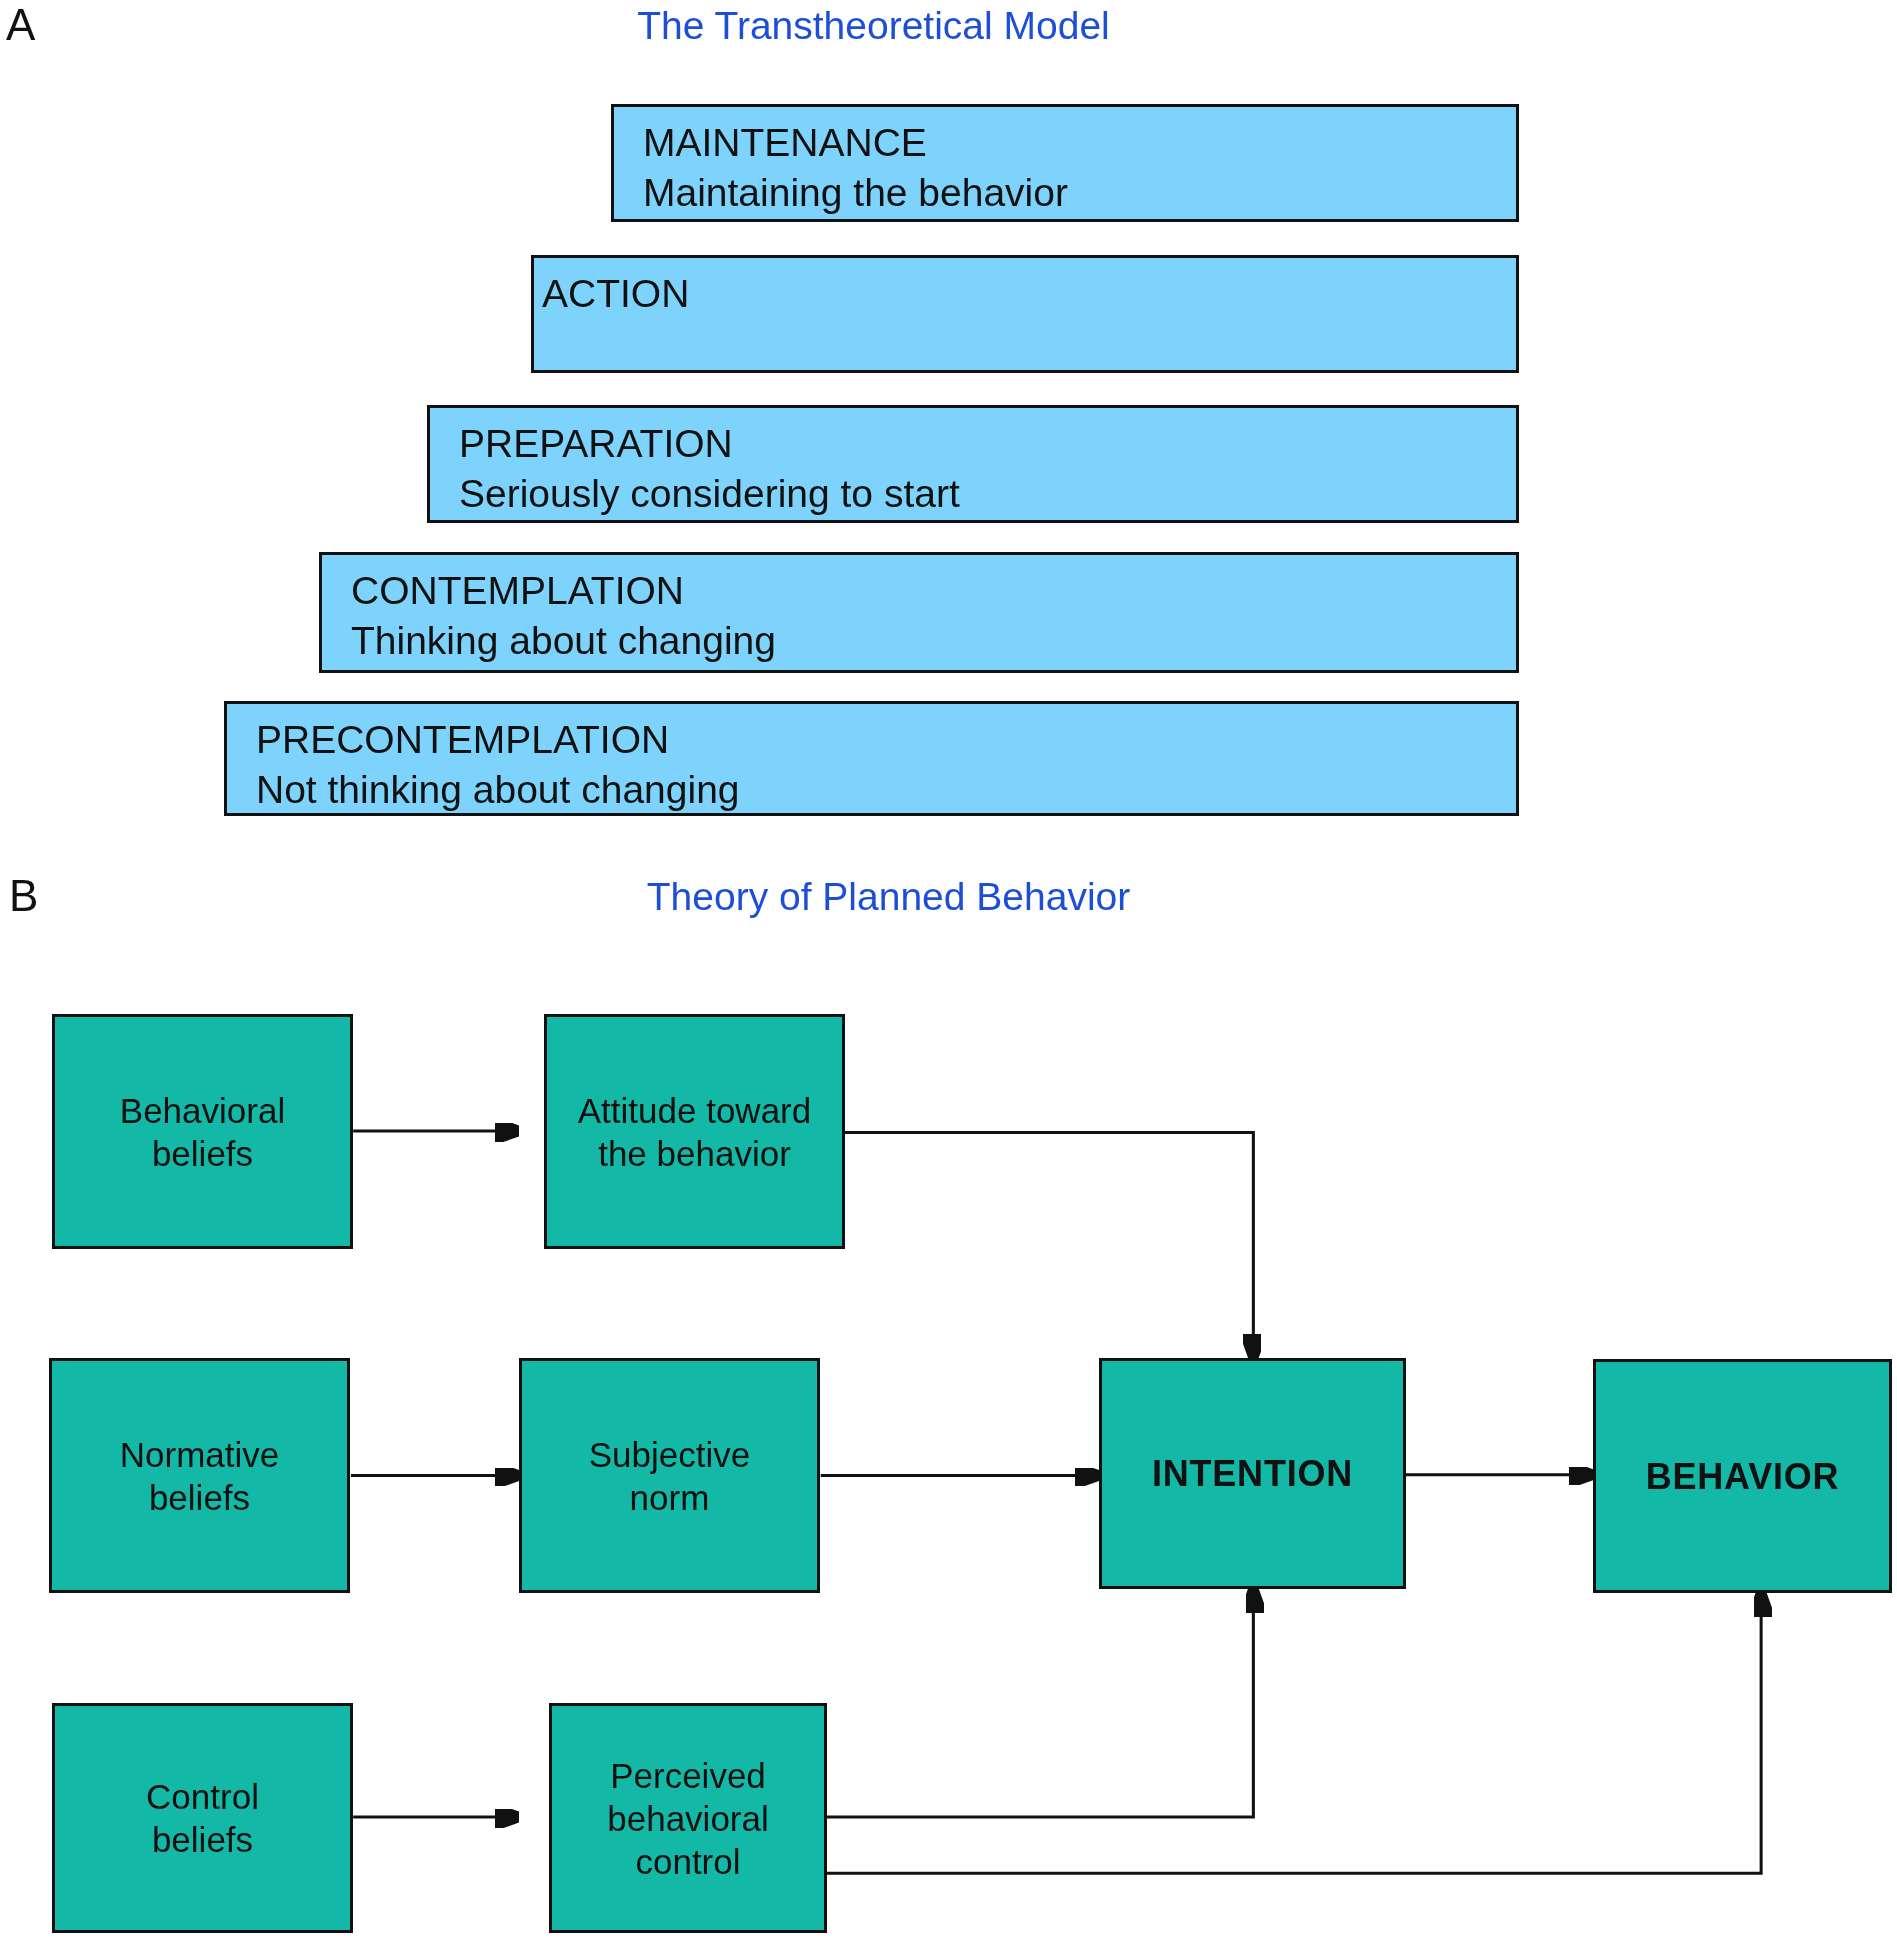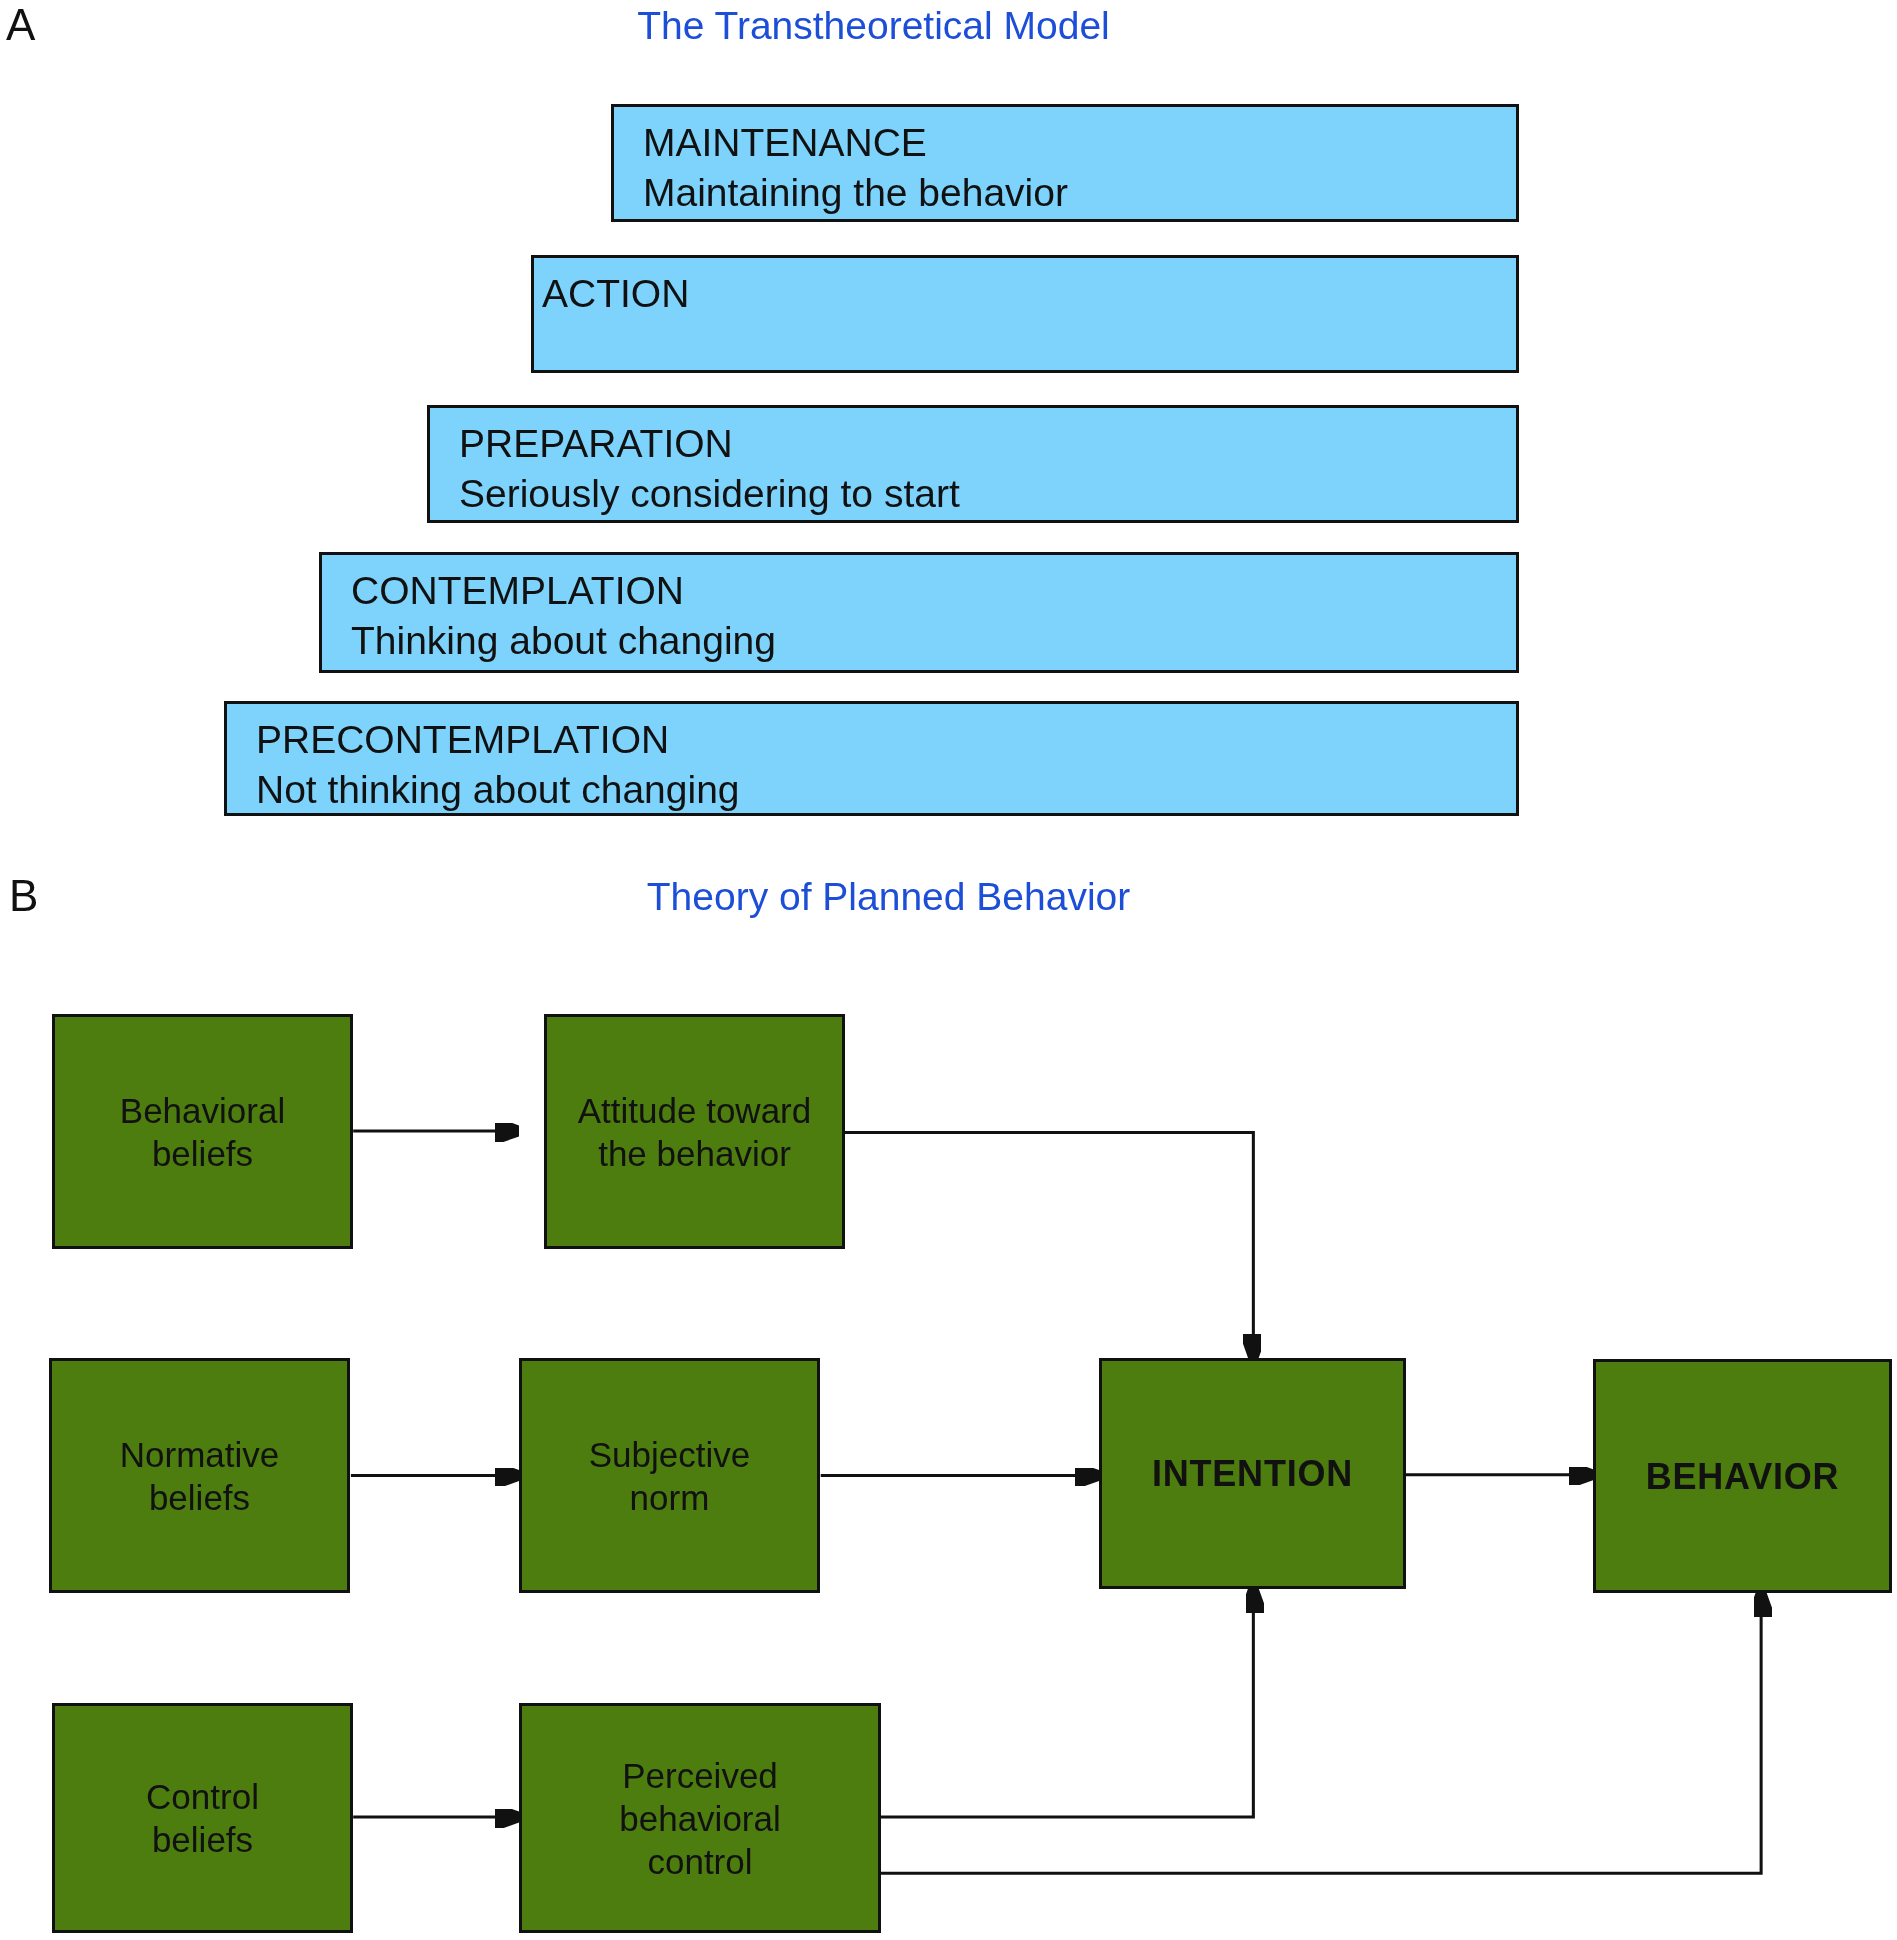--- a/index.html
+++ b/index.html
@@ -34,21 +34,21 @@
     font-size: 39px;
     line-height: 50px;
     white-space: nowrap;
     overflow: hidden;
   }
   .stage-name, .stage-desc { display: block; }
   .tpb-box {
     position: absolute;
     box-sizing: border-box;
     border: 3px solid #111111;
-    background: #4d7c0f;
+    background: #14b8a6;
     display: flex;
     align-items: center;
     justify-content: center;
     text-align: center;
     font-size: 35px;
     line-height: 43px;
     white-space: pre-line;
   }
   .tpb-box.bold { font-weight: bold; font-size: 36px; letter-spacing: 0.8px; }
   .connectors {
@@ -127,18 +127,18 @@
   <div class="tpb-box" style="left:519px; top:1358px; width:301px; height:235px;">Subjective
 norm</div>
 
   <div class="tpb-box bold" style="left:1099px; top:1358px; width:307px; height:231px;">INTENTION</div>
 
   <div class="tpb-box bold" style="left:1593px; top:1359px; width:299px; height:234px;">BEHAVIOR</div>
 
   <div class="tpb-box" style="left:52px;  top:1703px; width:301px; height:230px;">Control
 beliefs</div>
 
-  <div class="tpb-box" style="left:519px; top:1703px; width:362px; height:230px;">Perceived
+  <div class="tpb-box" style="left:549px; top:1703px; width:278px; height:230px;">Perceived
 behavioral
 control</div>
 
 </div>
 
 
 </body></html>

